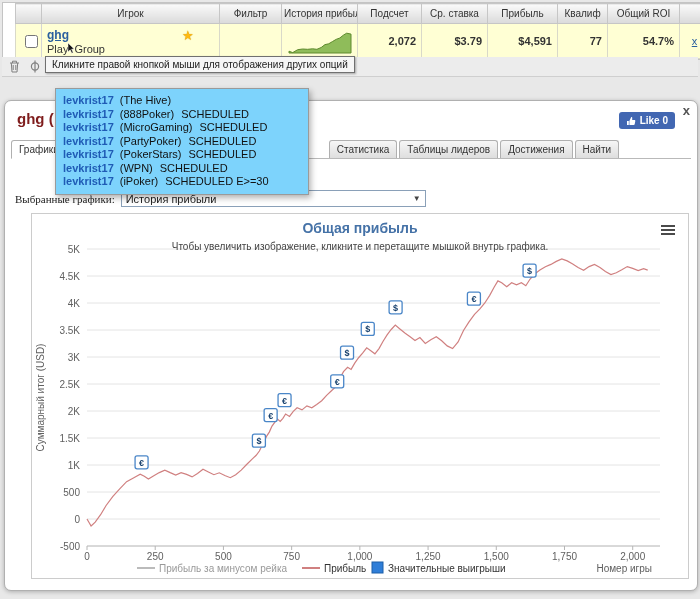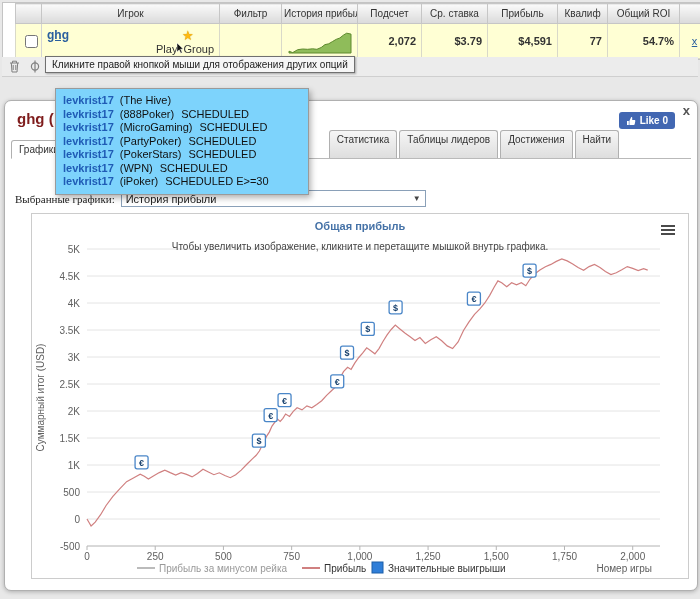--- a/index.html
+++ b/index.html
@@ -11,21 +11,21 @@
     border:1px solid #c4c4c4;}
   table.results{border-collapse:collapse;width:694px;table-layout:fixed;color:#333;margin-left:12px;}
   .results th{background:linear-gradient(#fafafa,#dadada);border:1px solid #c6c6c6;
     height:19px;font-weight:normal;font-size:10px;overflow:hidden;white-space:nowrap;padding:0 2px;}
   .results td{border:1px solid #d9d9c9;height:34px;padding:0 5px;overflow:hidden;font-size:11px;}
   tr.hl td{background:#ffffd4;}
   td.c-check{background:#fff;text-align:center;border-right:1px solid #d4d4d4;}
   .num{text-align:right;font-weight:bold;}
   .c-player{position:relative;}
   a.pname{color:#2a5f9e;font-weight:bold;font-size:12px;text-decoration:underline;cursor:pointer;}
-  .psub{font-size:11px;color:#333;margin-top:1px;display:flex;align-items:center;justify-content:flex-end;}
+  .psub{font-size:11px;color:#333;margin-top:1px;display:flex;align-items:center;}
   .star{position:absolute;left:140px;top:4px;color:#fdb913;font-size:13px;
     text-shadow:0 0 1px #b8860b;cursor:pointer;}
   a.xlink{color:#2a5f9e;text-decoration:underline;font-size:11px;cursor:pointer;}
   .spark{display:block;margin:0 auto;}
 
   
   .icon-bar{position:absolute;top:57px;left:2px;width:696px;height:20px;background:#ececec;
     border-bottom:1px solid #cfcfcf;display:flex;align-items:center;gap:9px;padding-left:7px;box-sizing:border-box;}
   .icon-bar span{display:inline-flex;cursor:pointer;}
 
@@ -49,39 +49,39 @@
   .like-btn{position:absolute;top:11px;right:22px;height:17px;background:#4267B2;border-radius:3px;
     color:#fff;font-size:10px;font-weight:bold;display:flex;align-items:center;gap:4px;
     padding:0 7px;cursor:pointer;}
   .panel-close{position:absolute;top:2px;right:7px;font-size:13px;font-weight:bold;color:#555;cursor:pointer;}
 
   .tabs{position:absolute;left:6px;right:6px;display:flex;align-items:flex-end;
     border-bottom:1px solid #b9b9b9;height:19px;}
   .tabs.r1{top:38px;}
   .tabs.r2{top:57px;}
   .tab{background:linear-gradient(#f6f6f6,#dedede);border:1px solid #b0b0b0;border-bottom:none;
-    border-radius:3px 3px 0 0;padding:0 7px;font-size:10px;line-height:17px;height:28px;color:#333;
+    border-radius:3px 3px 0 0;padding:0 7px;font-size:10px;line-height:17px;height:18px;color:#333;
     margin-right:2px;white-space:nowrap;cursor:pointer;box-sizing:border-box;}
   .tab.active{background:#fff;height:19px;margin-bottom:-1px;border-bottom:1px solid #fff;}
   .spacer1{width:260px;}
   .spacer2{width:246px;}
   .tab.blank{width:46px;}
 
   .selector-row{position:absolute;top:89px;left:10px;display:flex;align-items:center;
     font-size:11px;color:#222;}
   .sel-label{margin-right:6px;font-family:Liberation Serif, serif;}
   .sel-box{width:305px;height:17px;border:1px solid #8aa0b8;background:#fff;display:flex;
     justify-content:space-between;align-items:center;padding:0 4px;font-size:11px;color:#222;
     box-sizing:border-box;cursor:pointer;}
   .sel-box .arrow{font-size:8px;color:#444;}
 
   .chart-box{position:absolute;top:112px;left:26px;width:658px;height:366px;
     border:1px solid #ccc;background:#fff;box-sizing:border-box;}
   .chart-title{position:absolute;top:6px;left:0;right:0;text-align:center;color:#4572a7;
-    font-size:11px;font-weight:bold;z-index:2;}
+    font-size:14px;font-weight:bold;z-index:2;}
   .chart-subtitle{position:absolute;top:27px;left:0;right:0;text-align:center;color:#444;
     font-size:10px;z-index:2;}
   .burger{position:absolute;top:11px;right:13px;width:14px;cursor:pointer;z-index:3;}
   .burger i{display:block;height:2px;background:#4a4a4a;margin-bottom:2px;}
   #chart-svg{position:absolute;left:0;top:0;}
 </style>
 </head>
 <body>
 
 <div id="screen">

